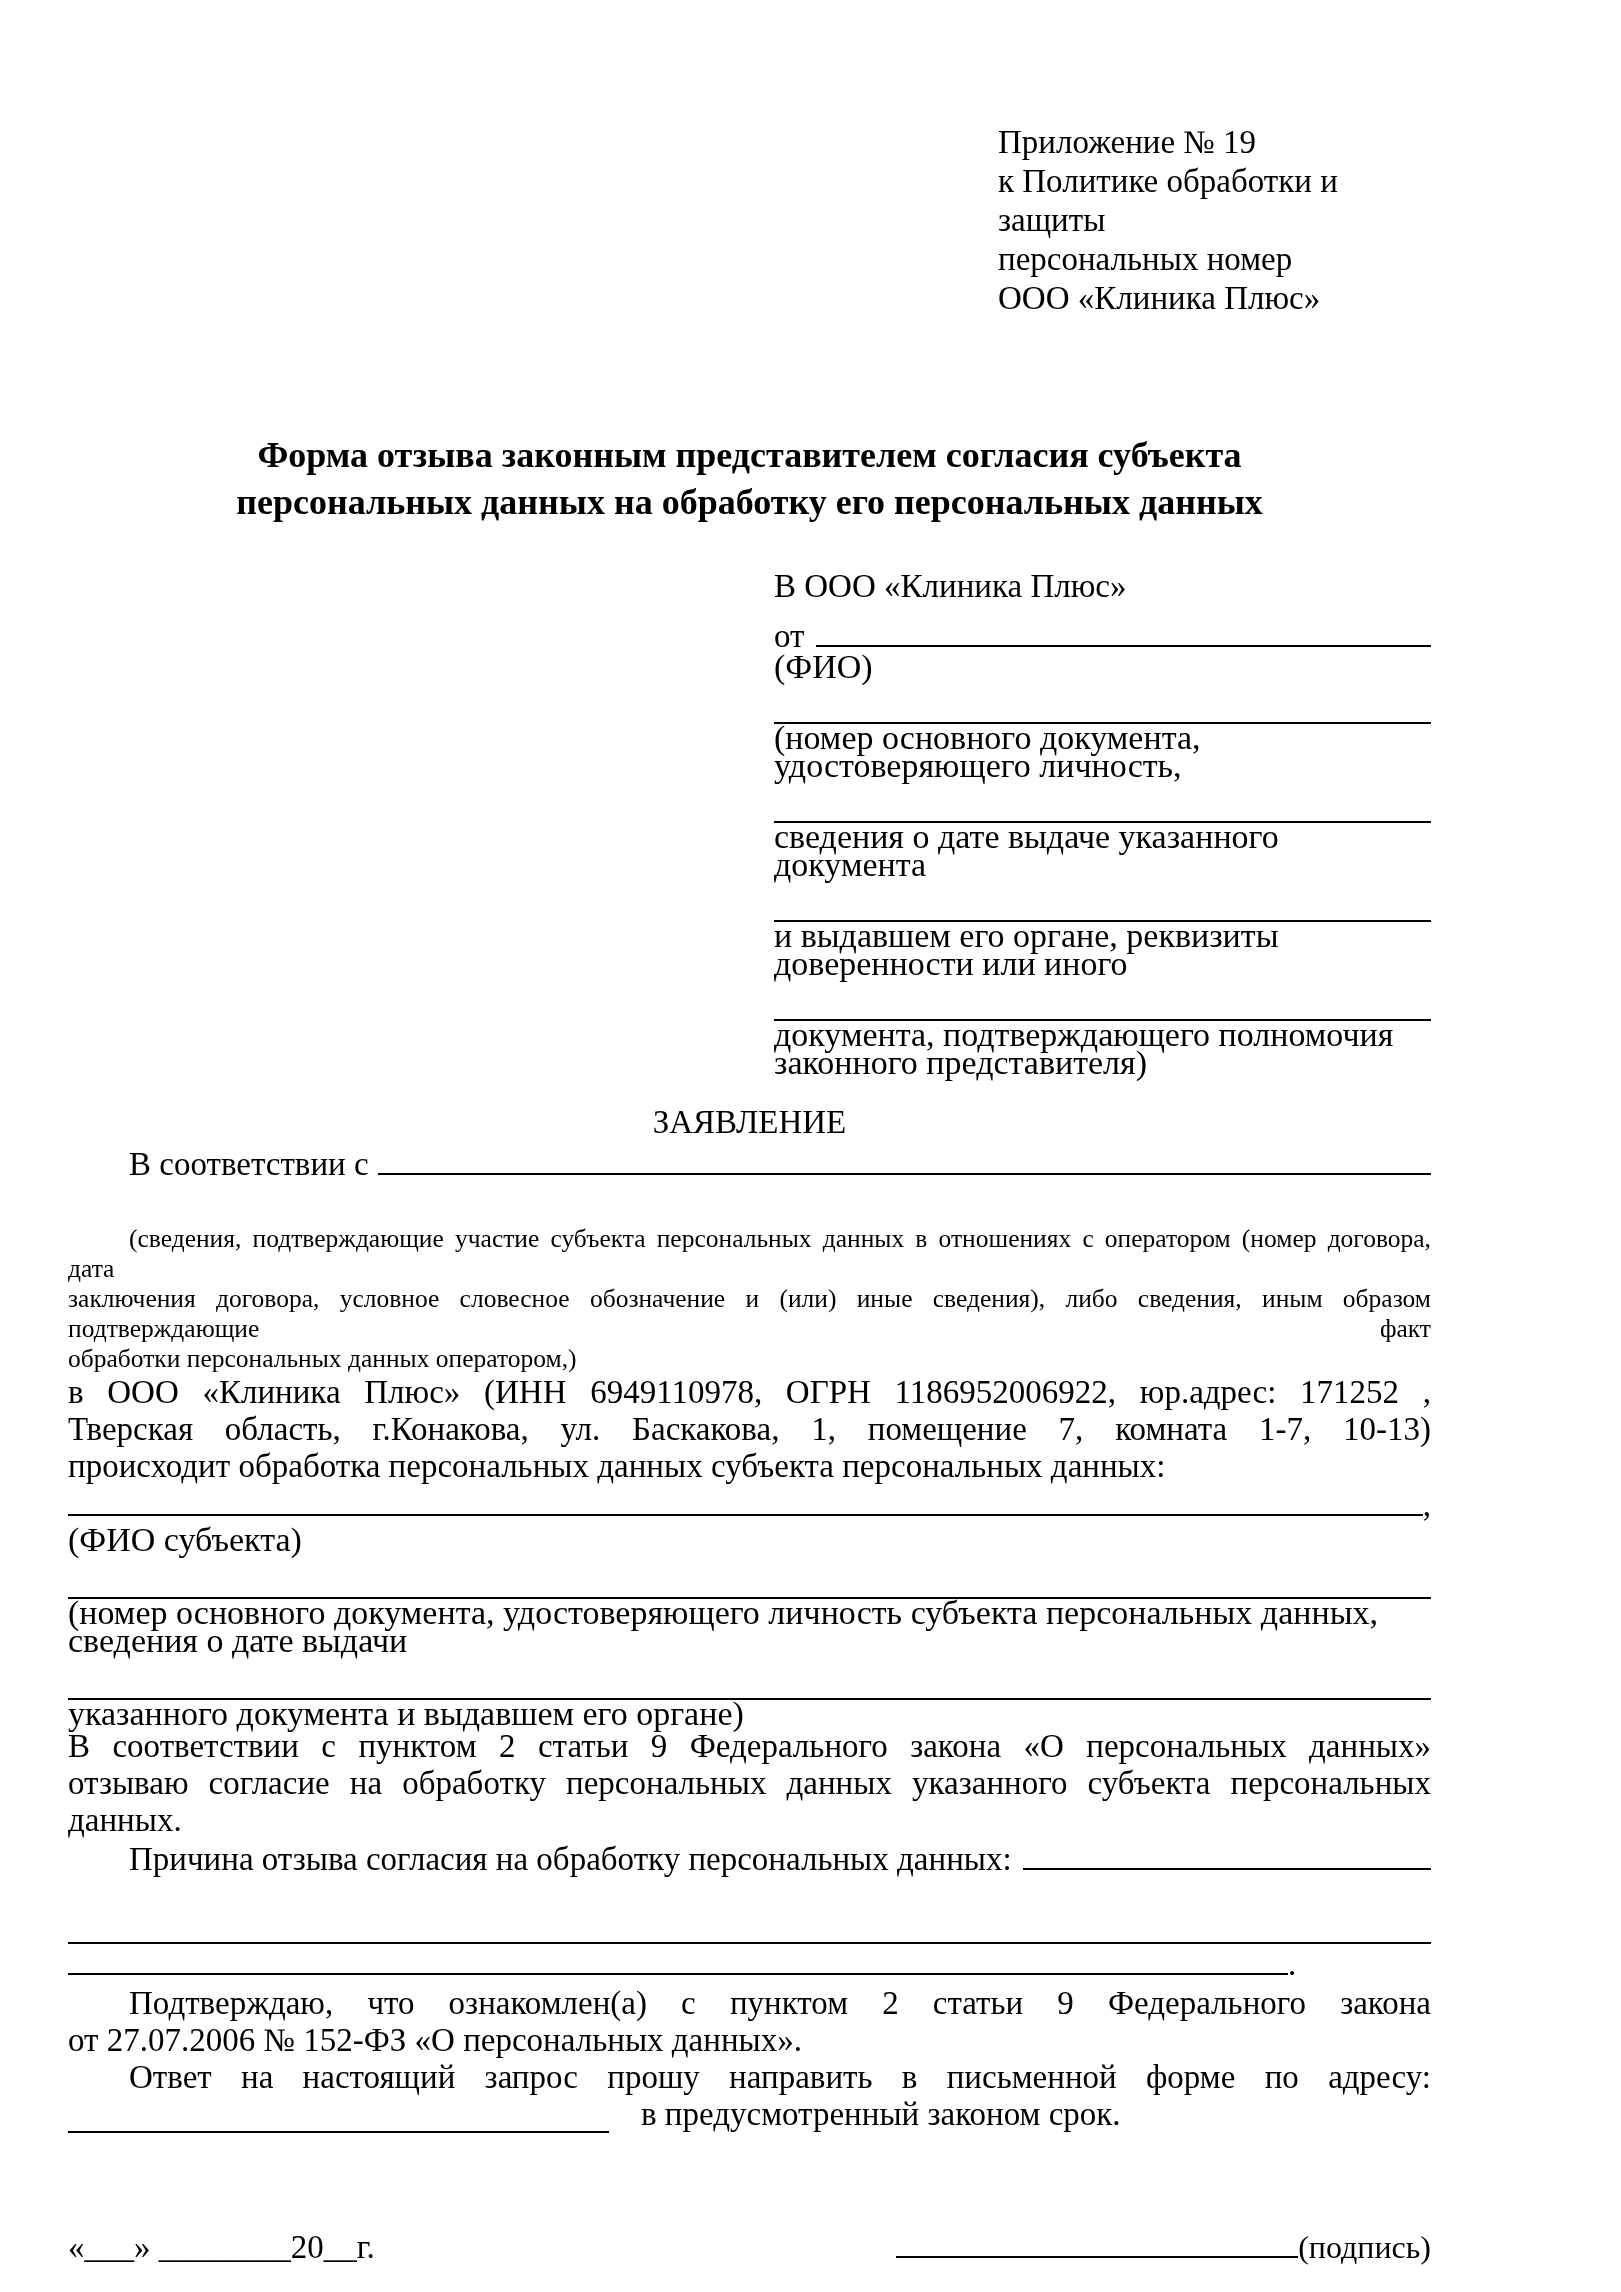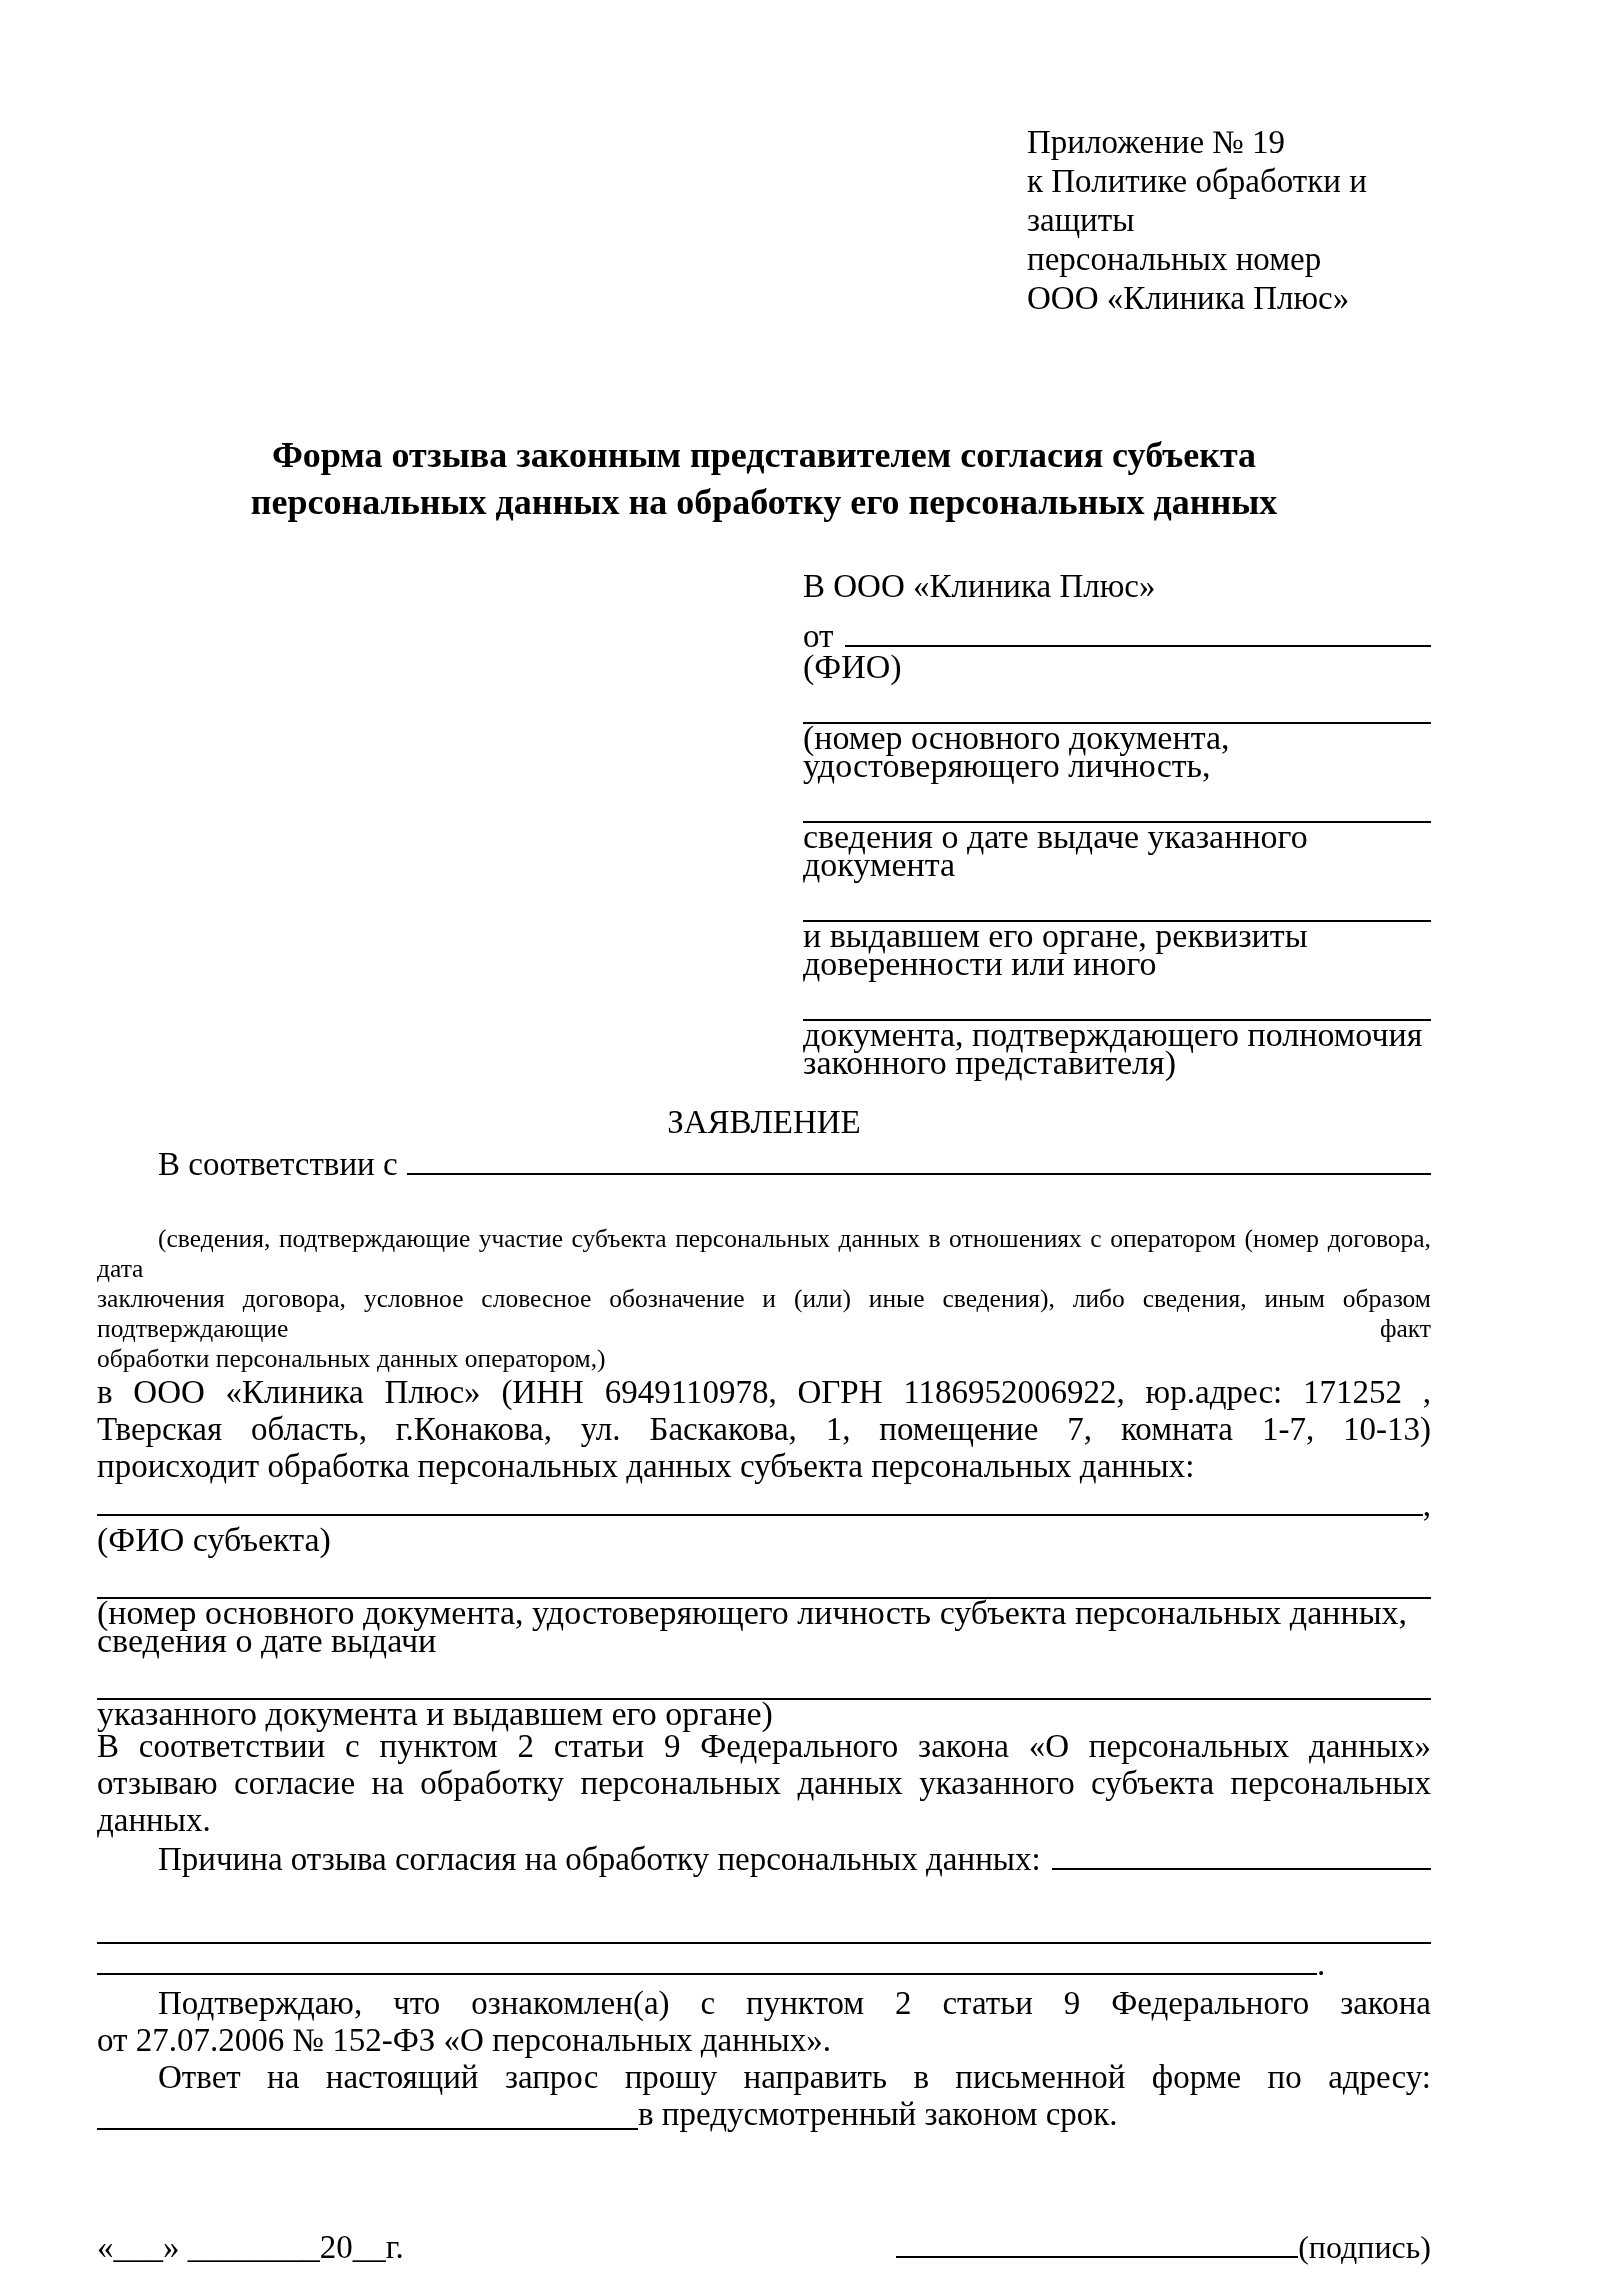--- a/index.html
+++ b/index.html
@@ -5,21 +5,21 @@
   html, body { margin: 0; padding: 0; background: #ffffff; }
   .page {
     position: relative;
     width: 1532px;
     height: 2293px;
     background: #ffffff;
     color: #000000;
     font-family: "Liberation Serif", serif;
     font-size: 33px;
     line-height: 37px;
-    padding: 123px 101px 0 97px;
+    padding: 123px 101px 0 68px;
     box-sizing: border-box;
     overflow: hidden;
   }
   .appendix { margin-left: 930px; line-height: 39px; }
   .doc-title { margin-top: 114px; text-align: center; font-weight: bold; font-size: 36px; line-height: 47px; }
   .addressee { margin-top: 41px; margin-left: 706px; }
   .addr-org { line-height: 39px; }
   .from-row { display: flex; align-items: baseline; margin-top: 10px; height: 37px; }
   .from-row .lbl { white-space: nowrap; }
   .blank { border-bottom: 2.9px solid #000000; }
@@ -37,21 +37,21 @@
   .subject-row { display: flex; align-items: baseline; height: 41px; }
   .subject-row .fill { flex: 1; height: 29px; }
   .full-field { height: 43px; border-bottom: 2.9px solid #000000; }
   .reason-row { display: flex; align-items: baseline; height: 37px; }
   .reason-row .lbl { white-space: nowrap; padding-left: 61px; text-align: right; }
   .reason-blank { flex: 1; margin-left: 11.8px; height: 29px; }
   .free-line-1 { margin-top: 31px; height: 37px; border-bottom: 2.9px solid #000000; box-sizing: border-box; }
   .free-line-2 { display: flex; align-items: baseline; height: 39px; }
   .free-line-2 .fill { width: 1220px; height: 29px; }
   .confirm-block { margin-top: 2px; }
-  .response-line2 { display: flex; align-items: center; height: 37px; }
+  .response-line2 { display: flex; align-items: flex-end; height: 37px; gap: 32px; }
   .response-line2 .fill { width: 541px; height: 29px; }
   .footer-row { display: flex; justify-content: space-between; align-items: baseline; margin-top: 94px; }
   .date-part { white-space: nowrap; text-align: center; }
   .sign-part { display: flex; align-items: baseline; }
   .sign-blank { width: 402px; height: 29px; }
   .sign-cap { font-size: 32px; white-space: nowrap; }
 </style>
 </head>
 <body>
 

